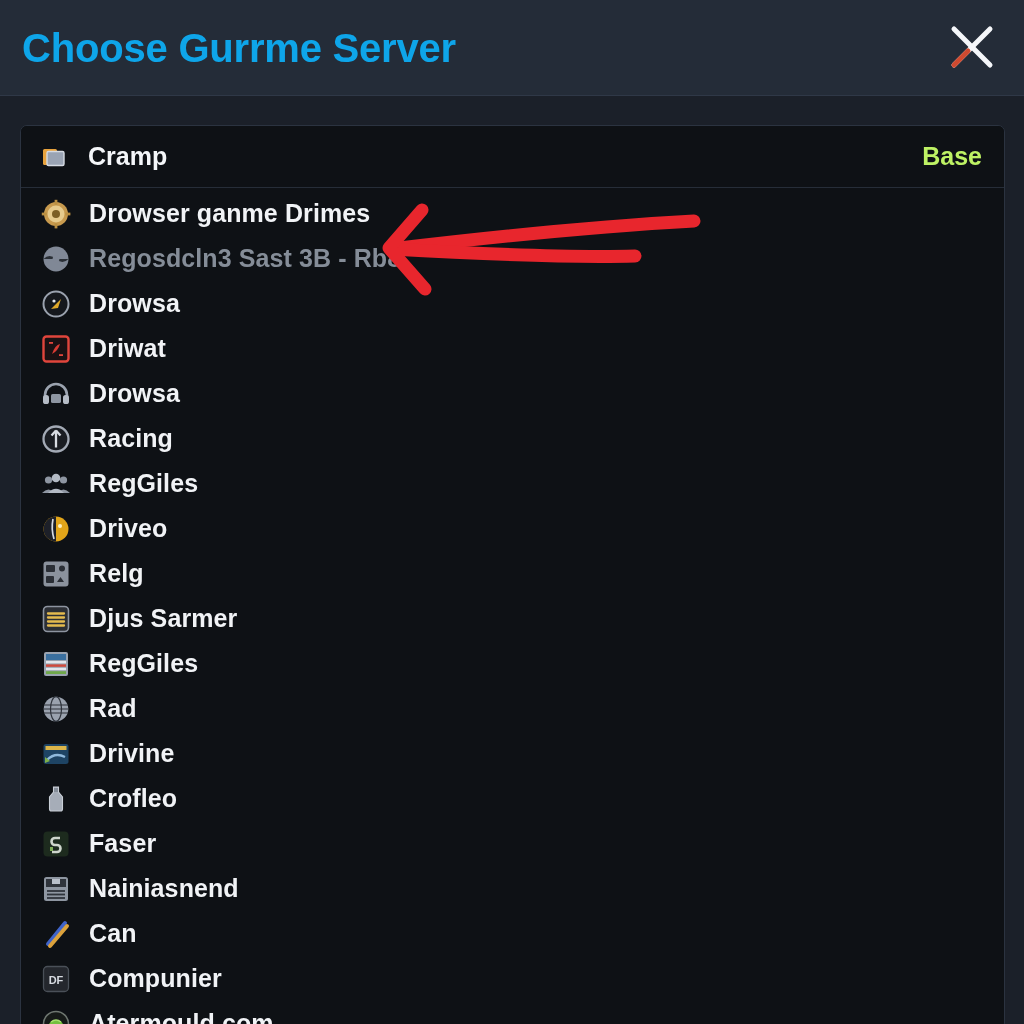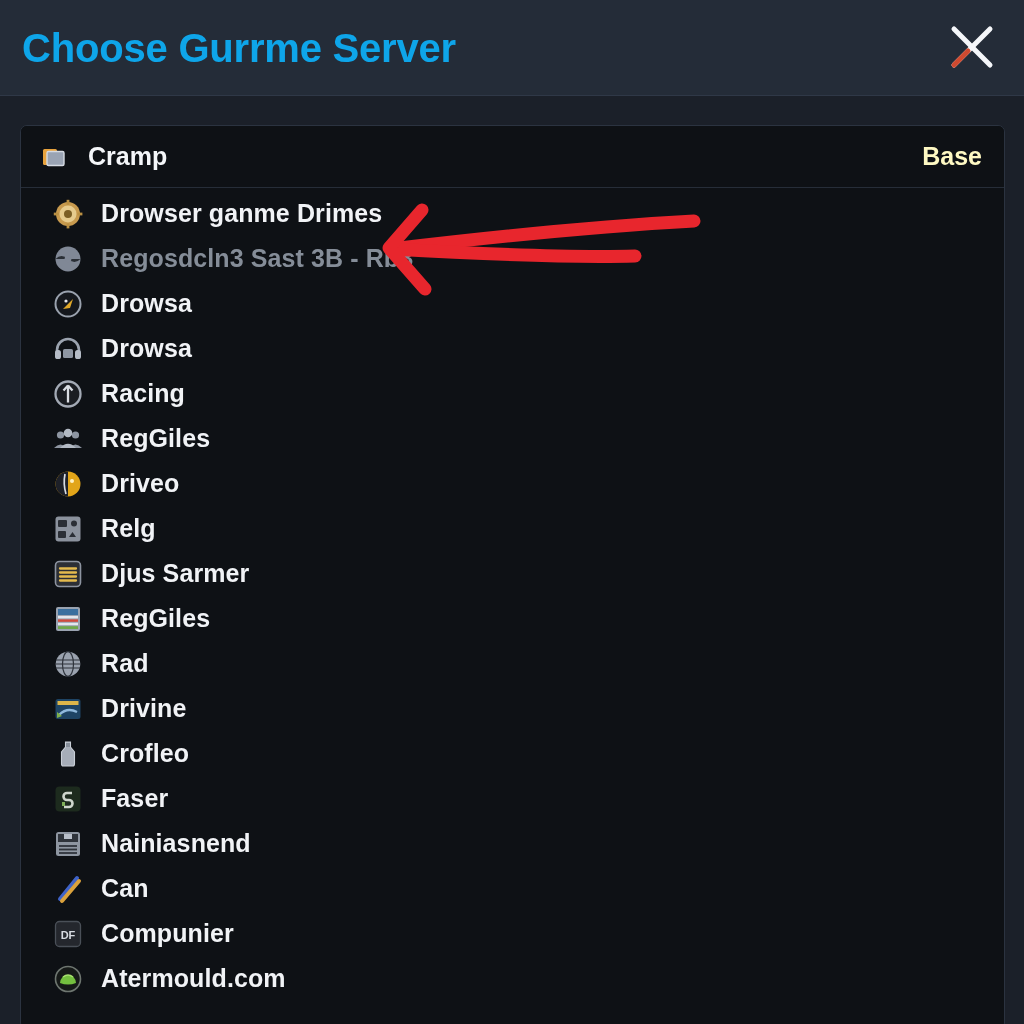--- a/index.html
+++ b/index.html
@@ -88,36 +88,35 @@
     font-size: 25px;
     font-weight: 700;
     color: #f4f6f9;
     margin-left: 19px;
     flex: 1;
   }
 
   #list-header-right {
     font-size: 25px;
     font-weight: 700;
-    color: #fef9c3;
+    color: #bef264;
     white-space: nowrap;
   }
 
   #server-list {
     list-style: none;
     padding: 3px 0 0 0;
   }
 
   .server-row {
     display: flex;
     align-items: center;
     height: 45px;
     padding: 0 22px 0 18px;
     cursor: pointer;
-    margin-left: 12px;
   }
 
   .server-row .row-icon {
     width: 32px;
     height: 32px;
     flex: 0 0 32px;
     display: flex;
     align-items: center;
     justify-content: flex-end;
     position: relative;
@@ -215,20 +214,31 @@
         <span class="row-icon">
           <svg class="ic" viewBox="0 0 30 30">
             <circle cx="15" cy="15" r="12.5" fill="#15181d" stroke="#9aa2ae" stroke-width="2"></circle>
             <path d="M10 20 L20 10 L17 19 Z" fill="#e0a828"></path>
             <circle cx="13" cy="12" r="1.6" fill="#e6e8ec"></circle>
           </svg>
         </span>
         <span class="row-label">Drowsa</span>
       </li>
 
+      <li class="server-row">
+        <span class="row-icon">
+          <svg class="ic" viewBox="0 0 30 30">
+            <rect x="2.5" y="2.5" width="25" height="25" rx="3" fill="#1a1113" stroke="#e0453c" stroke-width="2.4"></rect>
+            <path d="M11 20 q3 -9 8 -10 q-2 7 -8 10 z" fill="#d93b33"></path>
+            <rect x="8" y="8" width="4" height="1.8" fill="#e0453c"></rect>
+            <rect x="18" y="20.2" width="4" height="1.8" fill="#e0453c"></rect>
+          </svg>
+        </span>
+        <span class="row-label">Driwat</span>
+      </li>
 
       <li class="server-row">
         <span class="row-icon">
           <svg class="ic" viewBox="0 0 30 30">
             <path d="M4 19 v-3 a11 11 0 0 1 22 0 v3" fill="none" stroke="#9ba3af" stroke-width="2.6"></path>
             <rect x="2" y="16" width="6" height="9" rx="2.6" fill="#b5bcc6"></rect>
             <rect x="22" y="16" width="6" height="9" rx="2.6" fill="#b5bcc6"></rect>
             <rect x="10" y="15" width="10" height="9" rx="1.6" fill="#8e96a2"></rect>
           </svg>
         </span>

